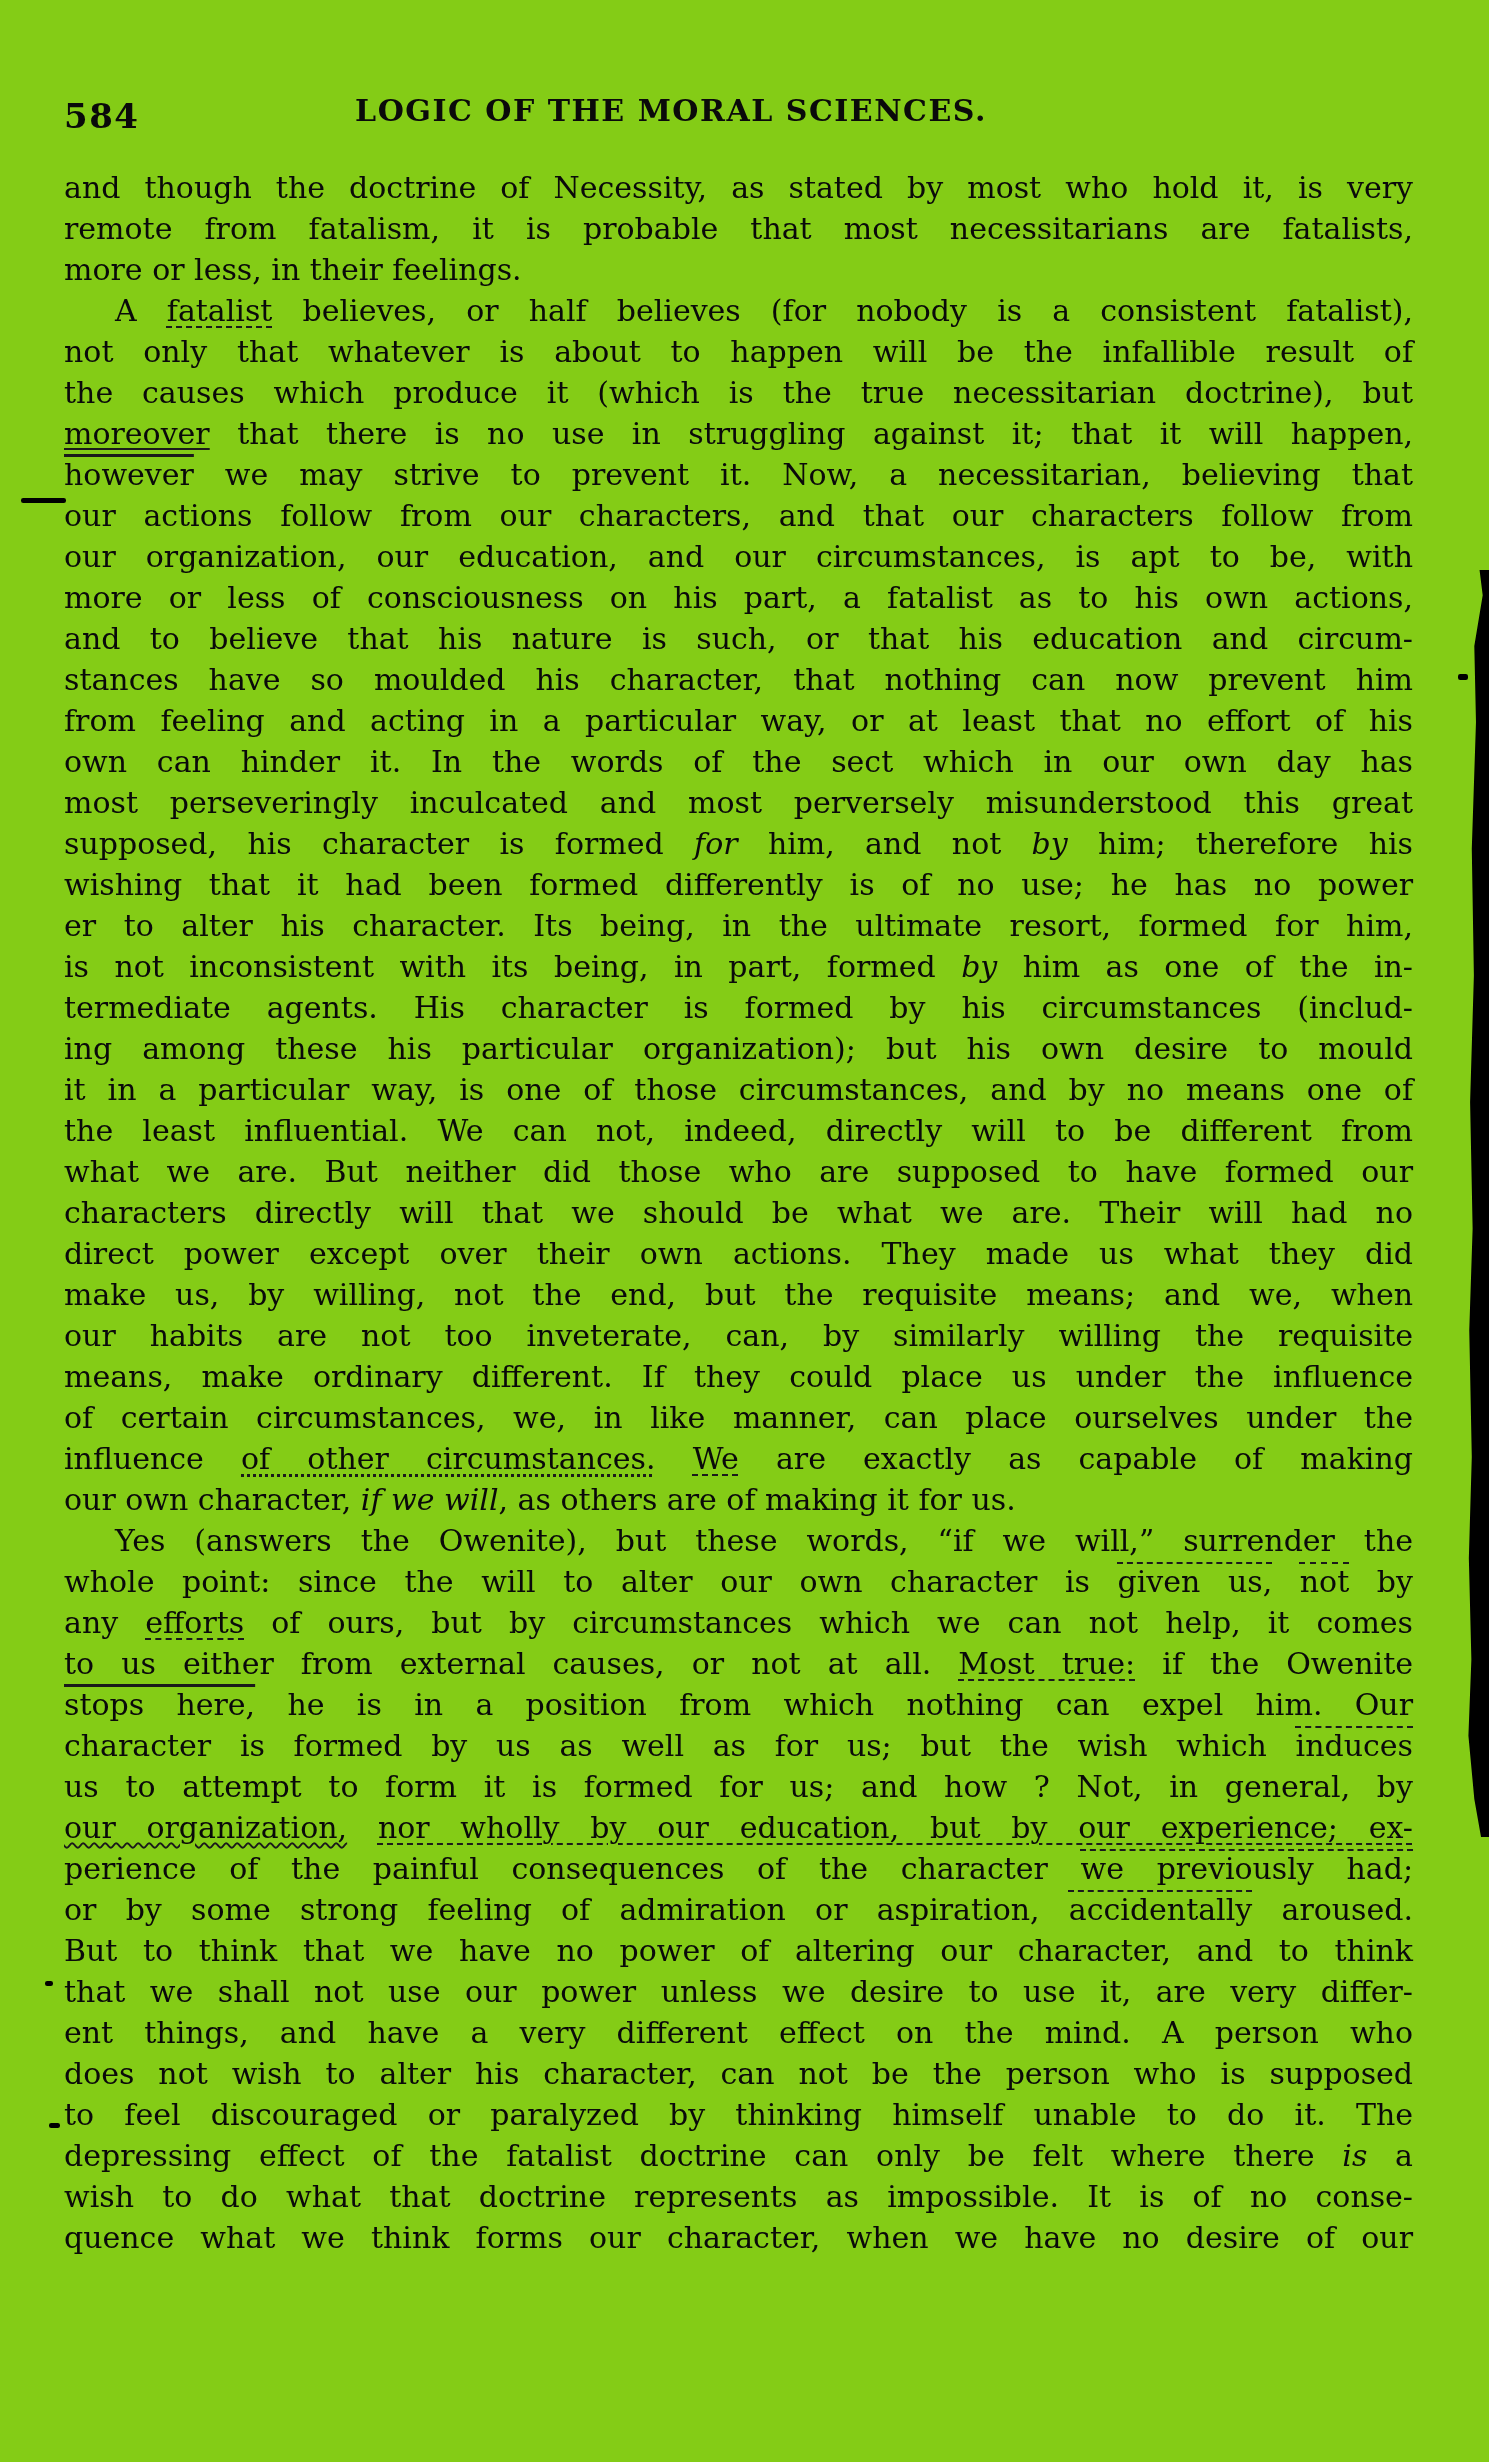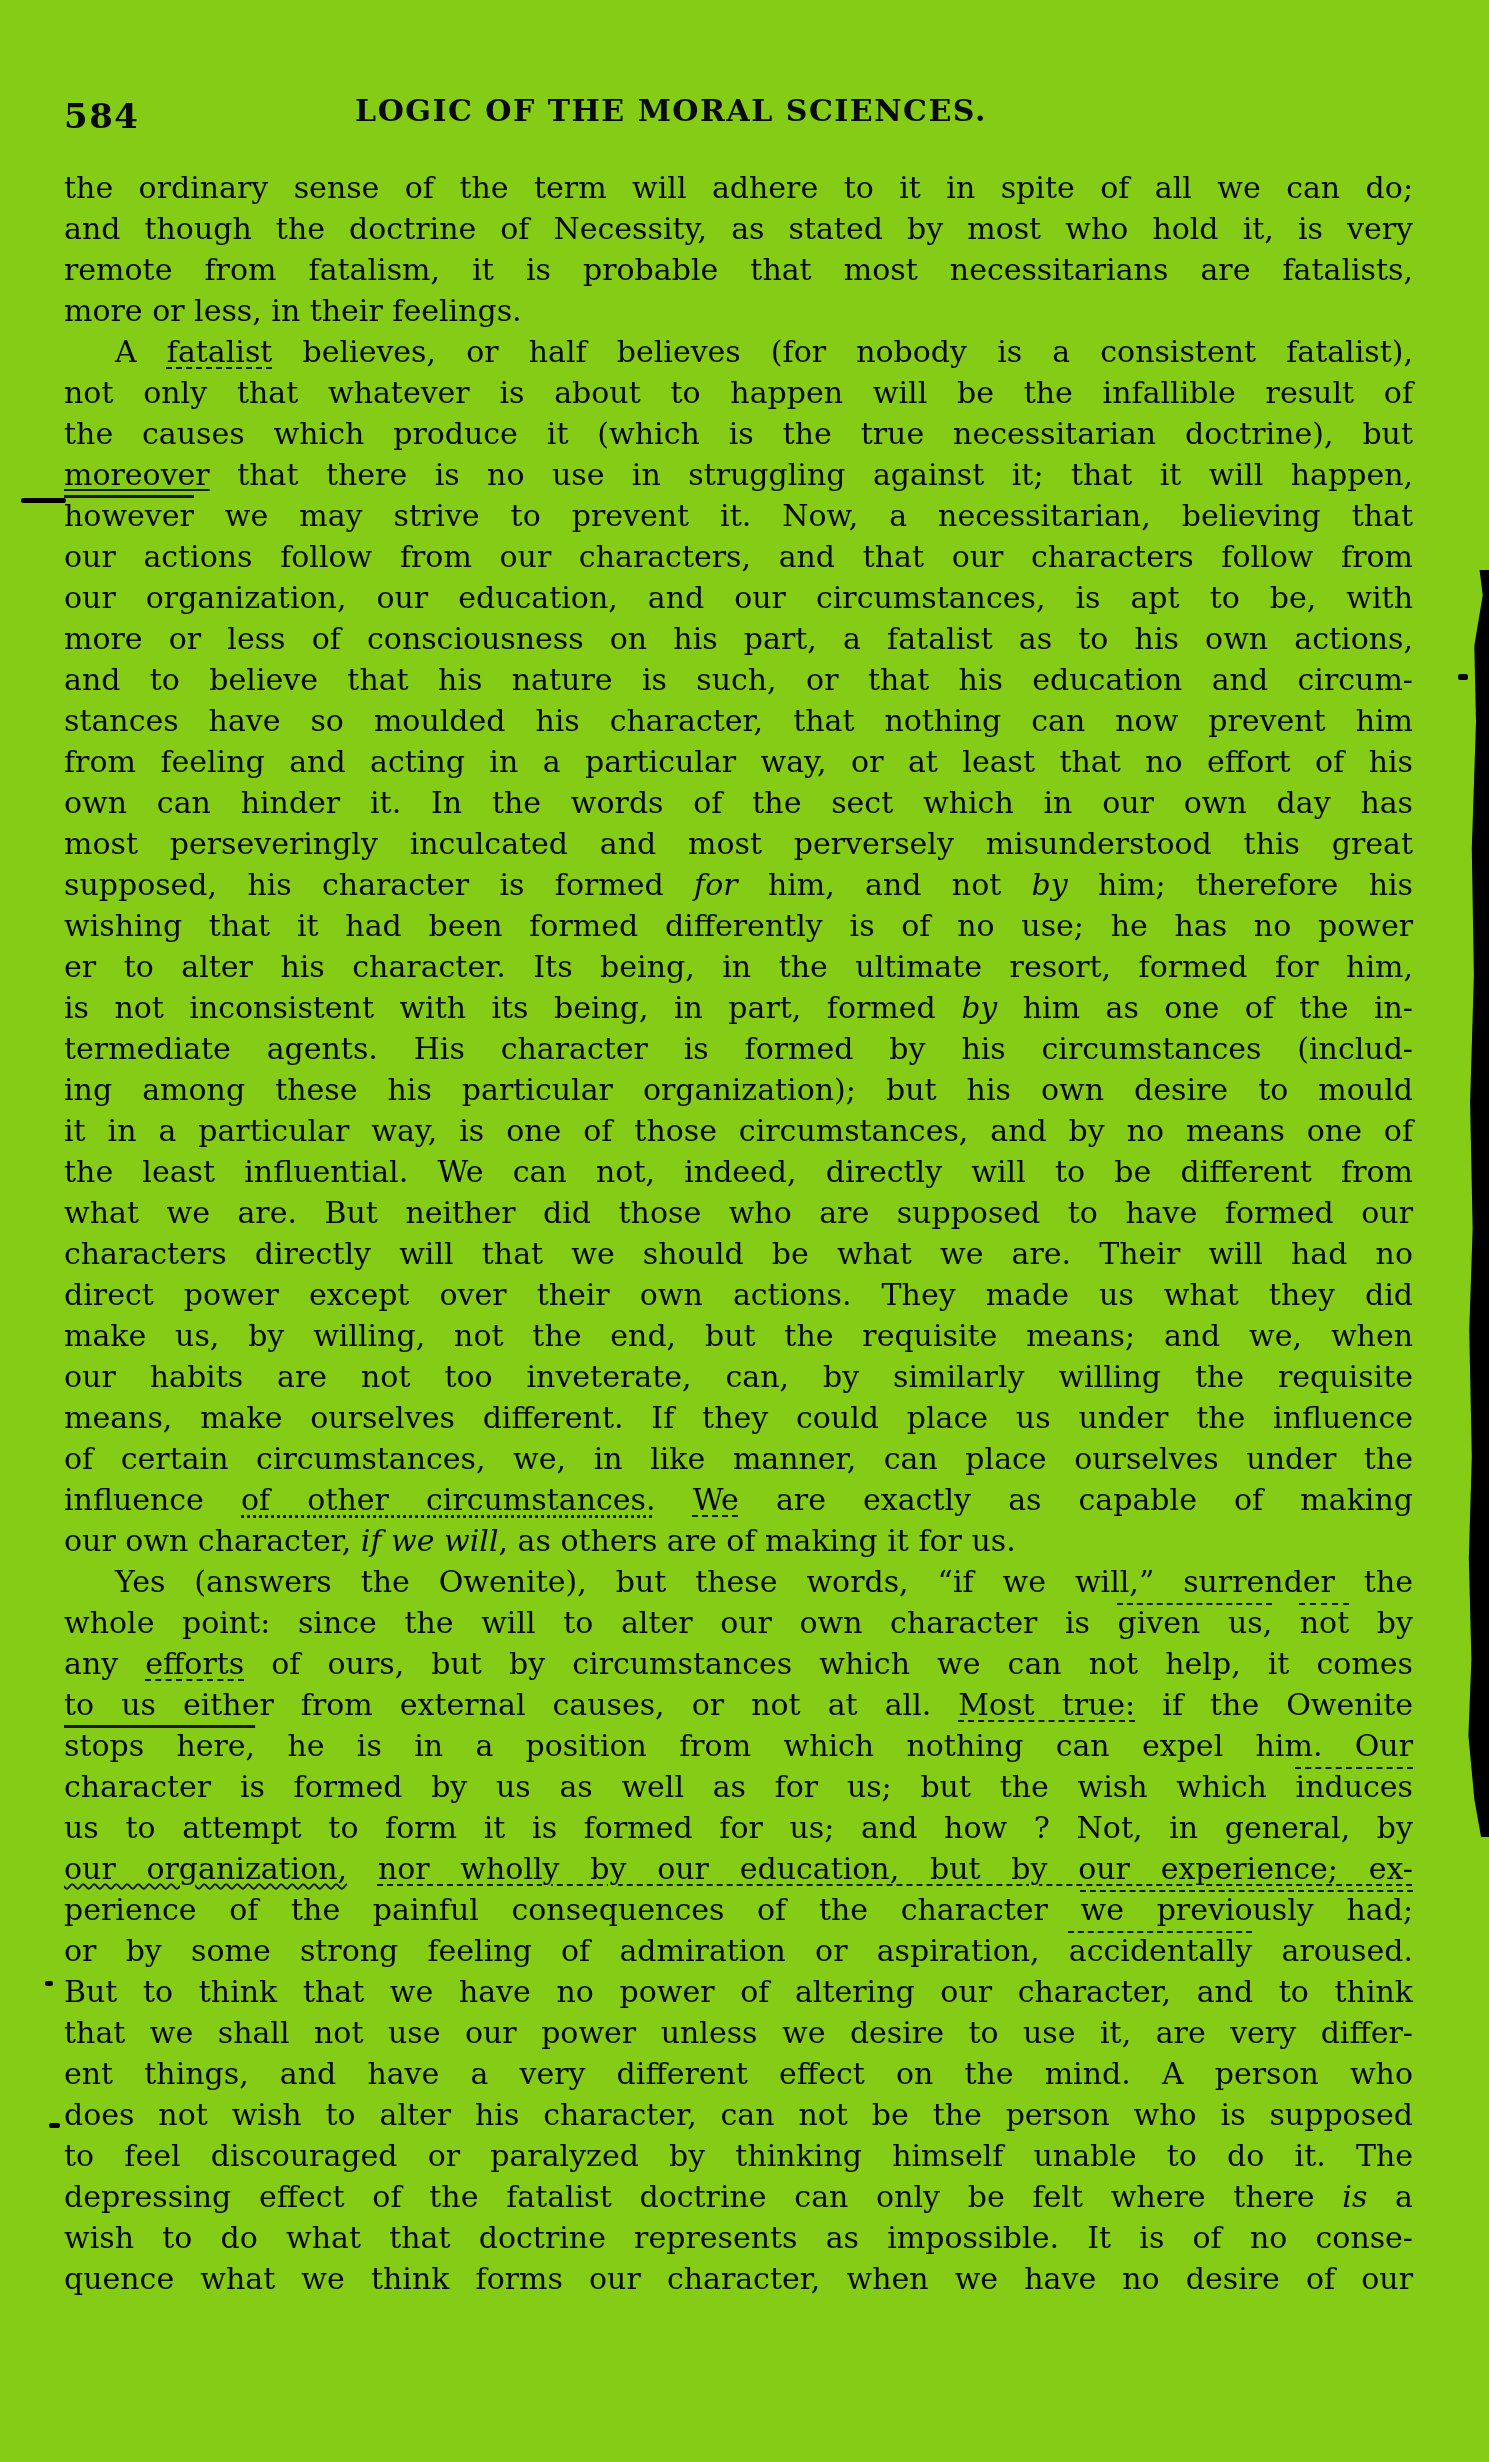--- a/index.html
+++ b/index.html
@@ -57,21 +57,20 @@
 </head>
 <body>
 
 <div class="page">
   <div class="header-row">
     <span class="page-number">584</span>
     <div class="running-title">LOGIC OF THE MORAL SCIENCES.</div>
   </div>
   <div class="page-body">
       <div class="para">
-        <div class="line"><span>the ordinary sense of the term will adhere to it in spite of all we can do;</span></div>
         <div class="line"><span>and though the doctrine of Necessity, as stated by most who hold it, is very</span></div>
         <div class="line"><span>remote from fatalism, it is probable that most necessitarians are fatalists,</span></div>
         <div class="line endline"><span>more or less, in their feelings.</span></div>
       </div>
       <div class="para">
         <div class="line indent"><span>A </span><span class="ud">fatalist</span><span> believes, or half believes (for nobody is a consistent fatalist),</span></div>
         <div class="line"><span>not only that whatever is about to happen will be the infallible result of</span></div>
         <div class="line"><span>the causes which produce it (which is the true necessitarian doctrine), but</span></div>
         <div class="line"><span class="us">moreover</span><span> that there is no use in struggling against it; that it will happen,</span></div>
         <div class="line"><span class="os">however</span><span> we may strive to prevent it.  Now, a necessitarian, believing that</span></div>
@@ -89,21 +88,21 @@
         <div class="line"><span>is not inconsistent with its being, in part, formed </span><span class="i">by</span><span> him as one of the in-</span></div>
         <div class="line"><span>termediate agents.  His character is formed by his circumstances (includ-</span></div>
         <div class="line"><span>ing among these his particular organization); but his own desire to mould</span></div>
         <div class="line"><span>it in a particular way, is one of those circumstances, and by no means one of</span></div>
         <div class="line"><span>the least influential.  We can not, indeed, directly will to be different from</span></div>
         <div class="line"><span>what we are.  But neither did those who are supposed to have formed our</span></div>
         <div class="line"><span>characters directly will that we should be what we are.  Their will had no</span></div>
         <div class="line"><span>direct power except over their own actions.  They made us what they did</span></div>
         <div class="line"><span>make us, by willing, not the end, but the requisite means; and we, when</span></div>
         <div class="line"><span>our habits are not too inveterate, can, by similarly willing the requisite</span></div>
-        <div class="line"><span>means, make ourselves different.  If they could place us under the influence</span></div>
+        <div class="line"><span>means, make ordinary different.  If they could place us under the influence</span></div>
         <div class="line"><span>of certain circumstances, we, in like manner, can place ourselves under the</span></div>
         <div class="line"><span>influence </span><span class="udot">of other circumstances.</span><span>  </span><span class="ud">We</span><span> are exactly as capable of making</span></div>
         <div class="line endline"><span>our own character, </span><span class="i">if we will</span><span>, as others are of making it for us.</span></div>
       </div>
       <div class="para">
         <div class="line indent"><span>Yes (answers the Owenite), but these words, “if we will,” surrender the</span></div>
         <div class="line"><span>whole point: since the will to alter our own character is </span><span class="od">given us,</span><span> </span><span class="od">not</span><span> by</span></div>
         <div class="line"><span>any </span><span class="ud">efforts</span><span> of ours, but by circumstances which we can not help, it comes</span></div>
         <div class="line"><span>to us either from external causes, or not at all.  </span><span class="ud">Most true:</span><span> if the Owenite</span></div>
         <div class="line"><span class="os">stops here,</span><span> he is in a position from which nothing can expel him.  Our</span></div>

